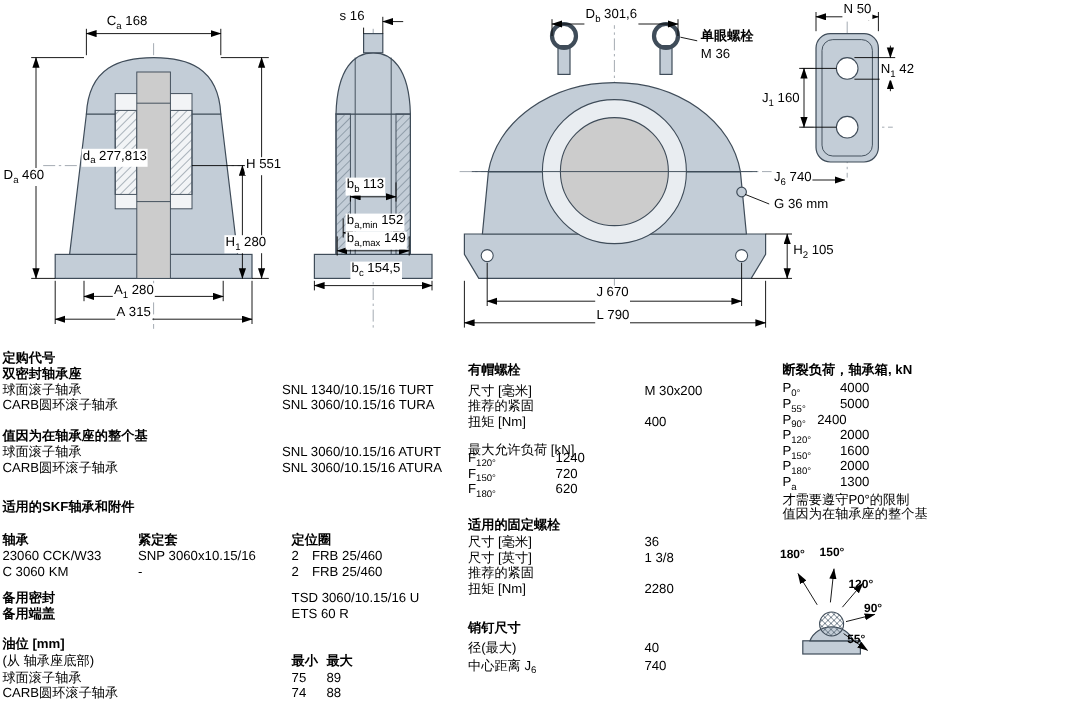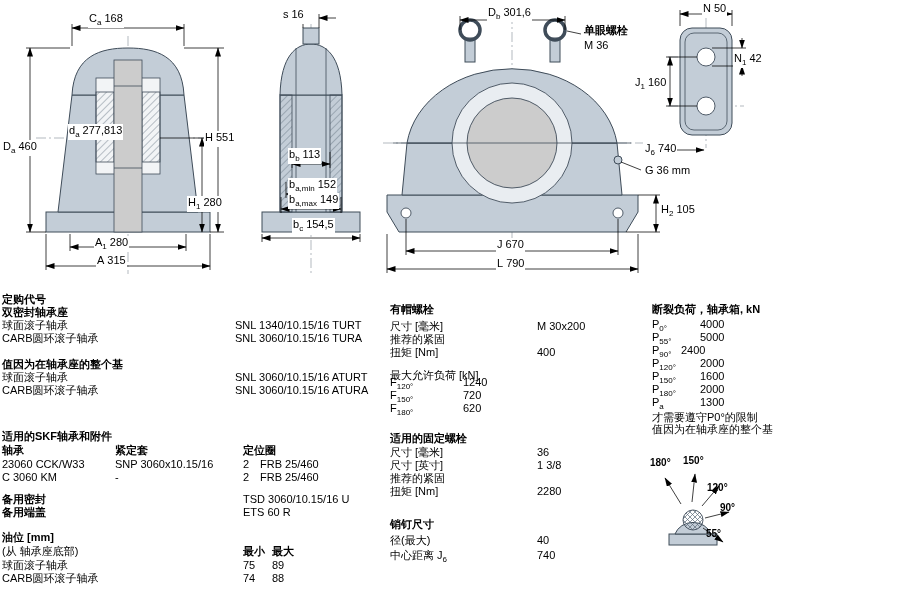--- a/index.html
+++ b/index.html
@@ -217,21 +217,21 @@
   <div class="lbl" style="left:2px;top:319px">球面滚子轴承</div>
   <div class="lbl" style="left:235px;top:319px">SNL 1340/10.15/16 TURT</div>
   <div class="lbl" style="left:2px;top:332px">CARB圆环滚子轴承</div>
   <div class="lbl" style="left:235px;top:332px">SNL 3060/10.15/16 TURA</div>
   <div class="lbl b" style="left:2px;top:358px">值因为在轴承座的整个基</div>
   <div class="lbl" style="left:2px;top:371px">球面滚子轴承</div>
   <div class="lbl" style="left:235px;top:371px">SNL 3060/10.15/16 ATURT</div>
   <div class="lbl" style="left:2px;top:384px">CARB圆环滚子轴承</div>
   <div class="lbl" style="left:235px;top:384px">SNL 3060/10.15/16 ATURA</div>
 
-  <div class="lbl b" style="left:2px;top:430px">适用的SKF轴承和附件</div>
+  <div class="lbl b" style="left:2px;top:417px">适用的SKF轴承和附件</div>
   <div class="lbl b" style="left:2px;top:444px">轴承</div>
   <div class="lbl b" style="left:115px;top:444px">紧定套</div>
   <div class="lbl b" style="left:243px;top:444px">定位圈</div>
   <div class="lbl" style="left:2px;top:458px">23060 CCK/W33</div>
   <div class="lbl" style="left:115px;top:458px">SNP 3060x10.15/16</div>
   <div class="lbl" style="left:243px;top:458px">2</div>
   <div class="lbl" style="left:260px;top:458px">FRB 25/460</div>
   <div class="lbl" style="left:2px;top:471px">C 3060 KM</div>
   <div class="lbl" style="left:115px;top:471px">-</div>
   <div class="lbl" style="left:243px;top:471px">2</div>

